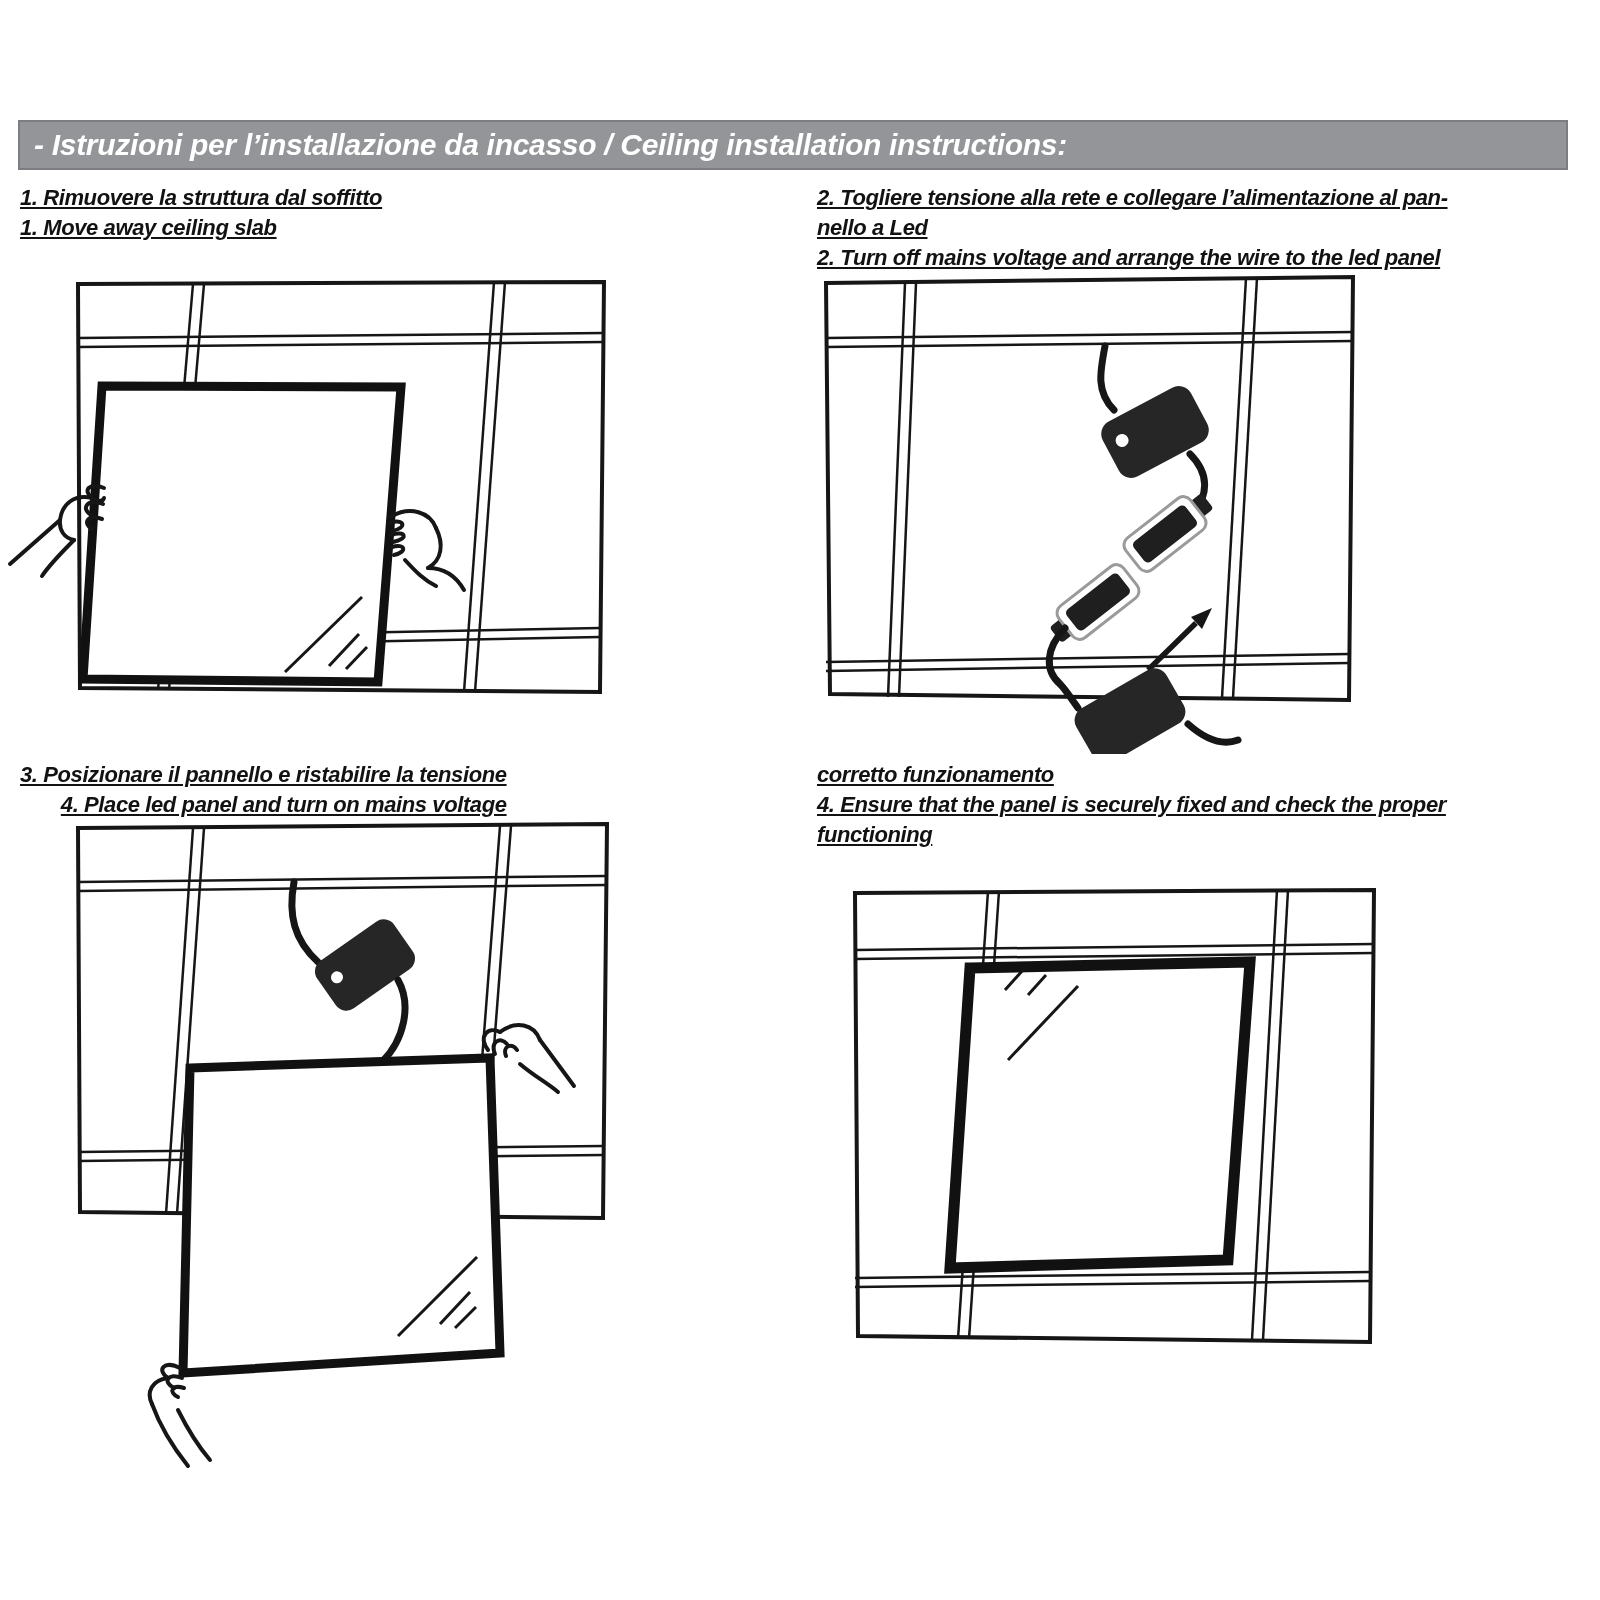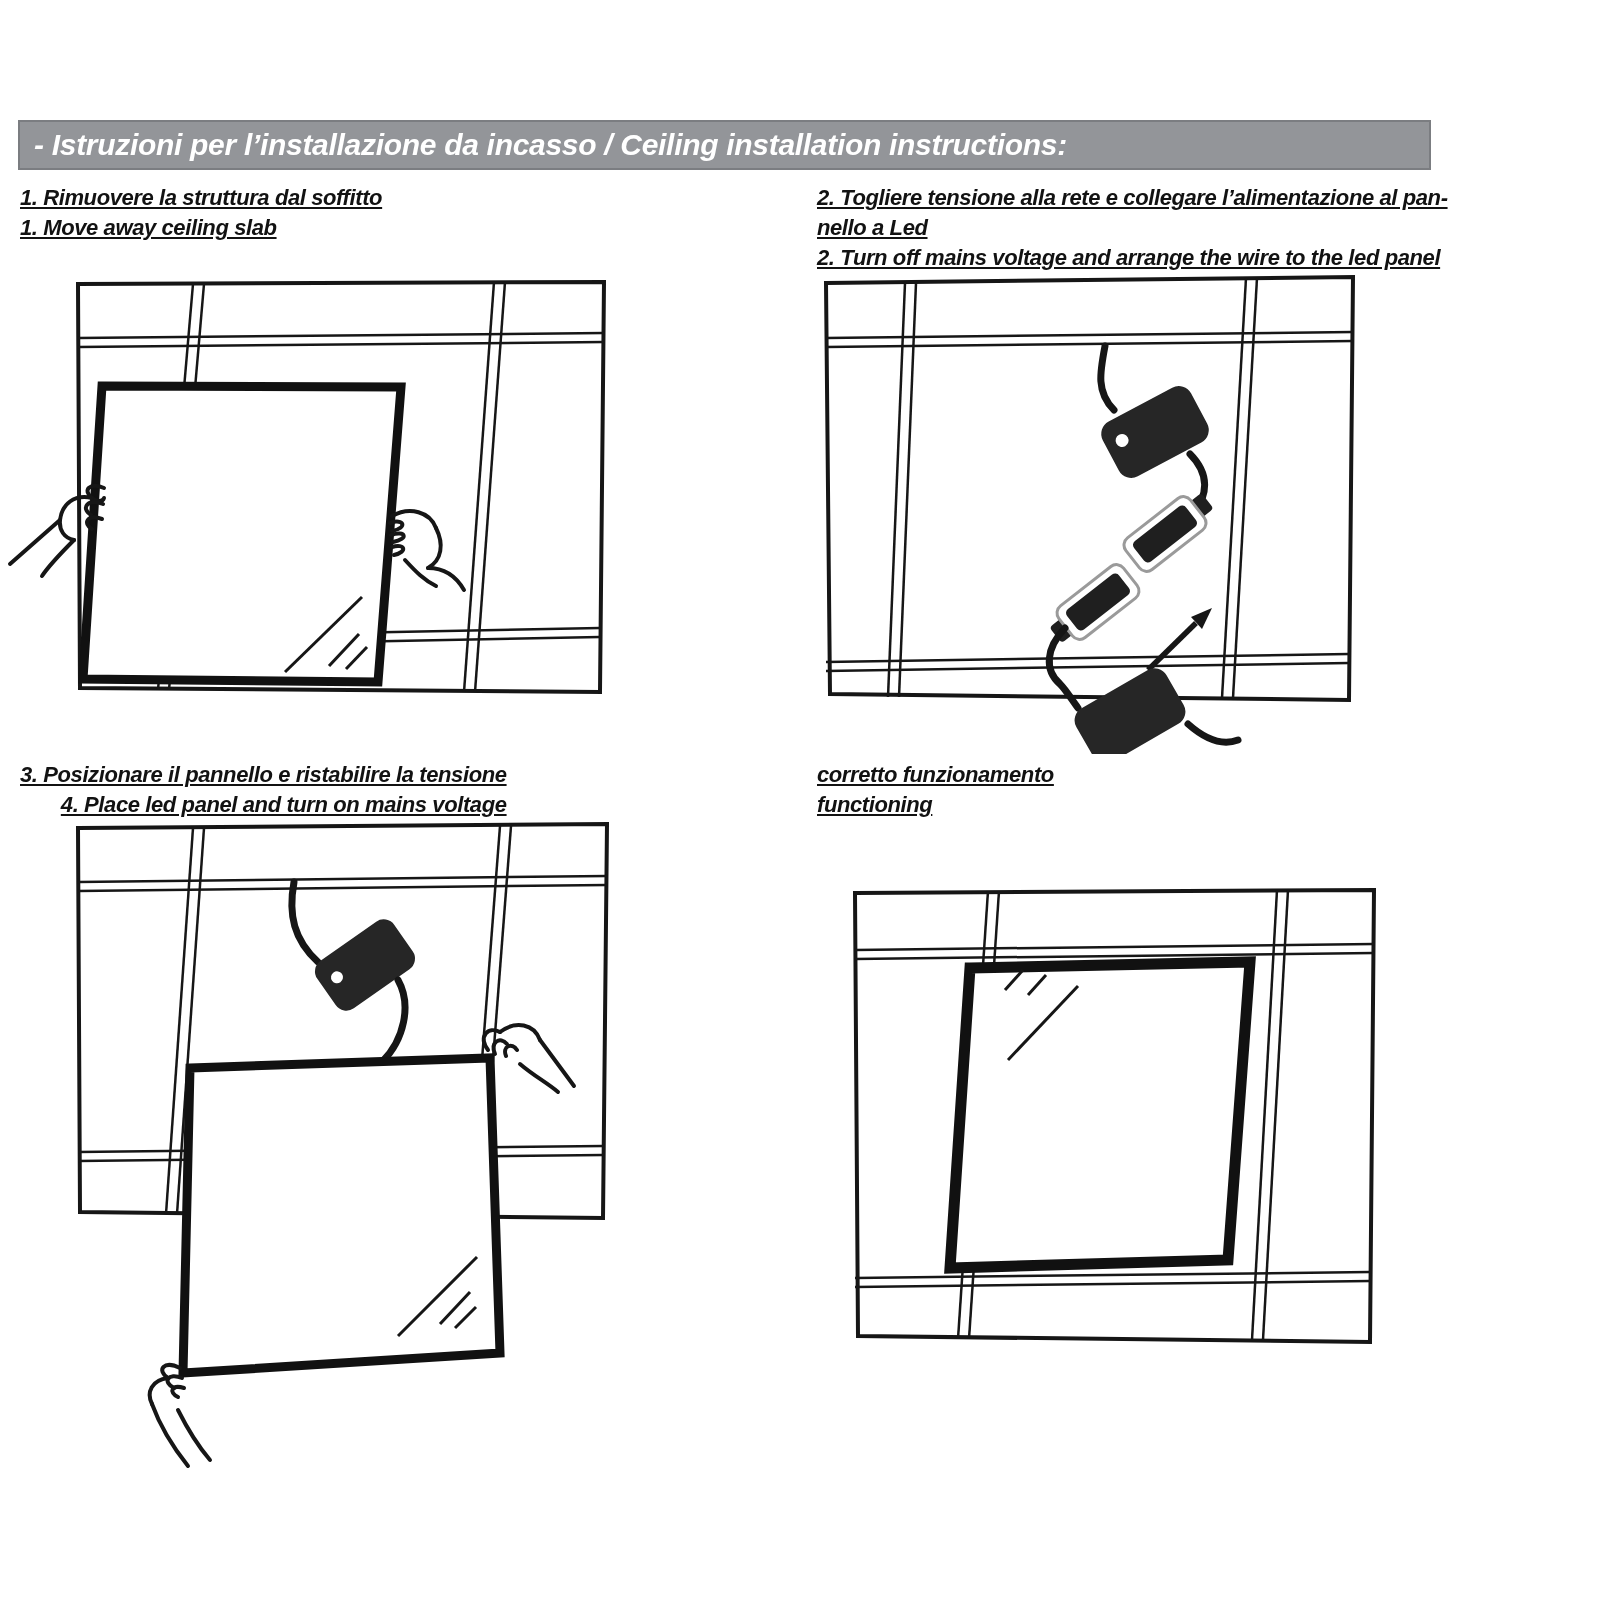--- a/index.html
+++ b/index.html
@@ -1,21 +1,21 @@
 <!DOCTYPE html>
 <html><head>
 <meta charset="utf-8">
 <style>
   html,body{margin:0;padding:0;background:#ffffff;}
   .page{
     position:relative;width:1600px;height:1600px;background:#ffffff;
     font-family:"Liberation Sans",sans-serif;overflow:hidden;
   }
   .header-bar{
-    position:absolute;left:18px;top:120px;width:1413px;height:50px;
+    position:absolute;left:18px;top:120px;width:1550px;height:50px;
     background:#939599;border:2px solid #7b7d81;box-sizing:border-box;
     display:flex;align-items:center;padding-left:14px;
   }
   .header-bar .title{
     font-style:italic;font-weight:700;font-size:30px;color:#ffffff;
     letter-spacing:-0.3px;white-space:nowrap;
   }
   .step{
     position:absolute;color:#121212;font-style:italic;font-weight:700;
     font-size:22px;line-height:30px;letter-spacing:-0.4px;white-space:nowrap;text-decoration:underline;
@@ -45,20 +45,21 @@
     <div>2. Turn off mains voltage and arrange the wire to the led panel</div>
   </div>
 
   <div class="step" style="left:20px;top:760px;text-align:right;">
     <div>3. Posizionare il pannello e ristabilire la tensione</div>
     <div>4. Place led panel and turn on mains voltage</div>
   </div>
 
   <div class="step" style="left:817px;top:760px;">
     <div>corretto funzionamento</div>
+    <div>4. Ensure that the panel is securely fixed and check the proper</div>
     <div>functioning</div>
   </div>
 
   <svg class="ill" style="left:0;top:276px;" width="700" height="434" viewBox="0 0 700 434">
     <g>
       <polygon points="78,8 604,6 600,416 80,412" fill="#ffffff" stroke="#161616" stroke-width="4"></polygon>
       <path class="ln" stroke-width="2.5" d="M78,62 L604,57"></path>
       <path class="ln" stroke-width="2.5" d="M78,71 L604,66"></path>
       <path class="ln" stroke-width="2.5" d="M193,8 L158,414"></path>
       <path class="ln" stroke-width="2.5" d="M204,8 L169,414"></path>

